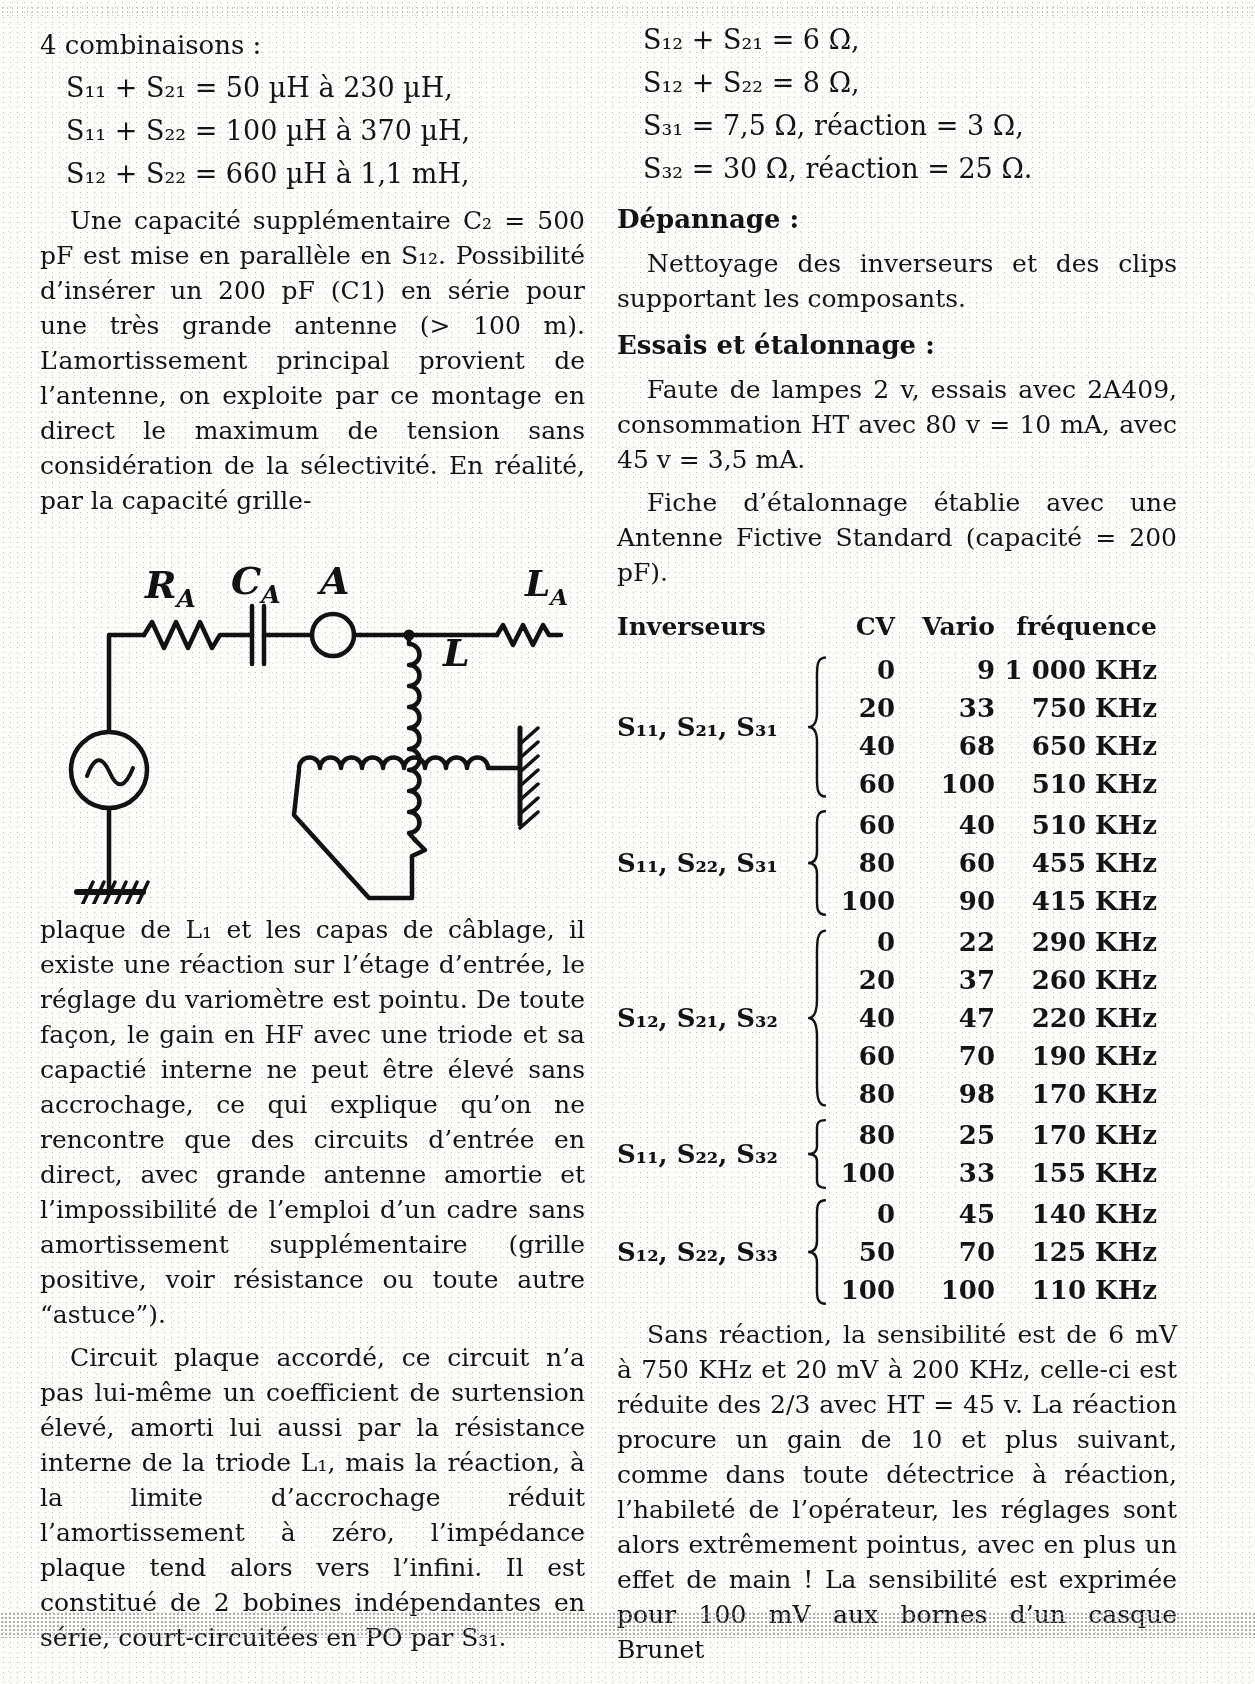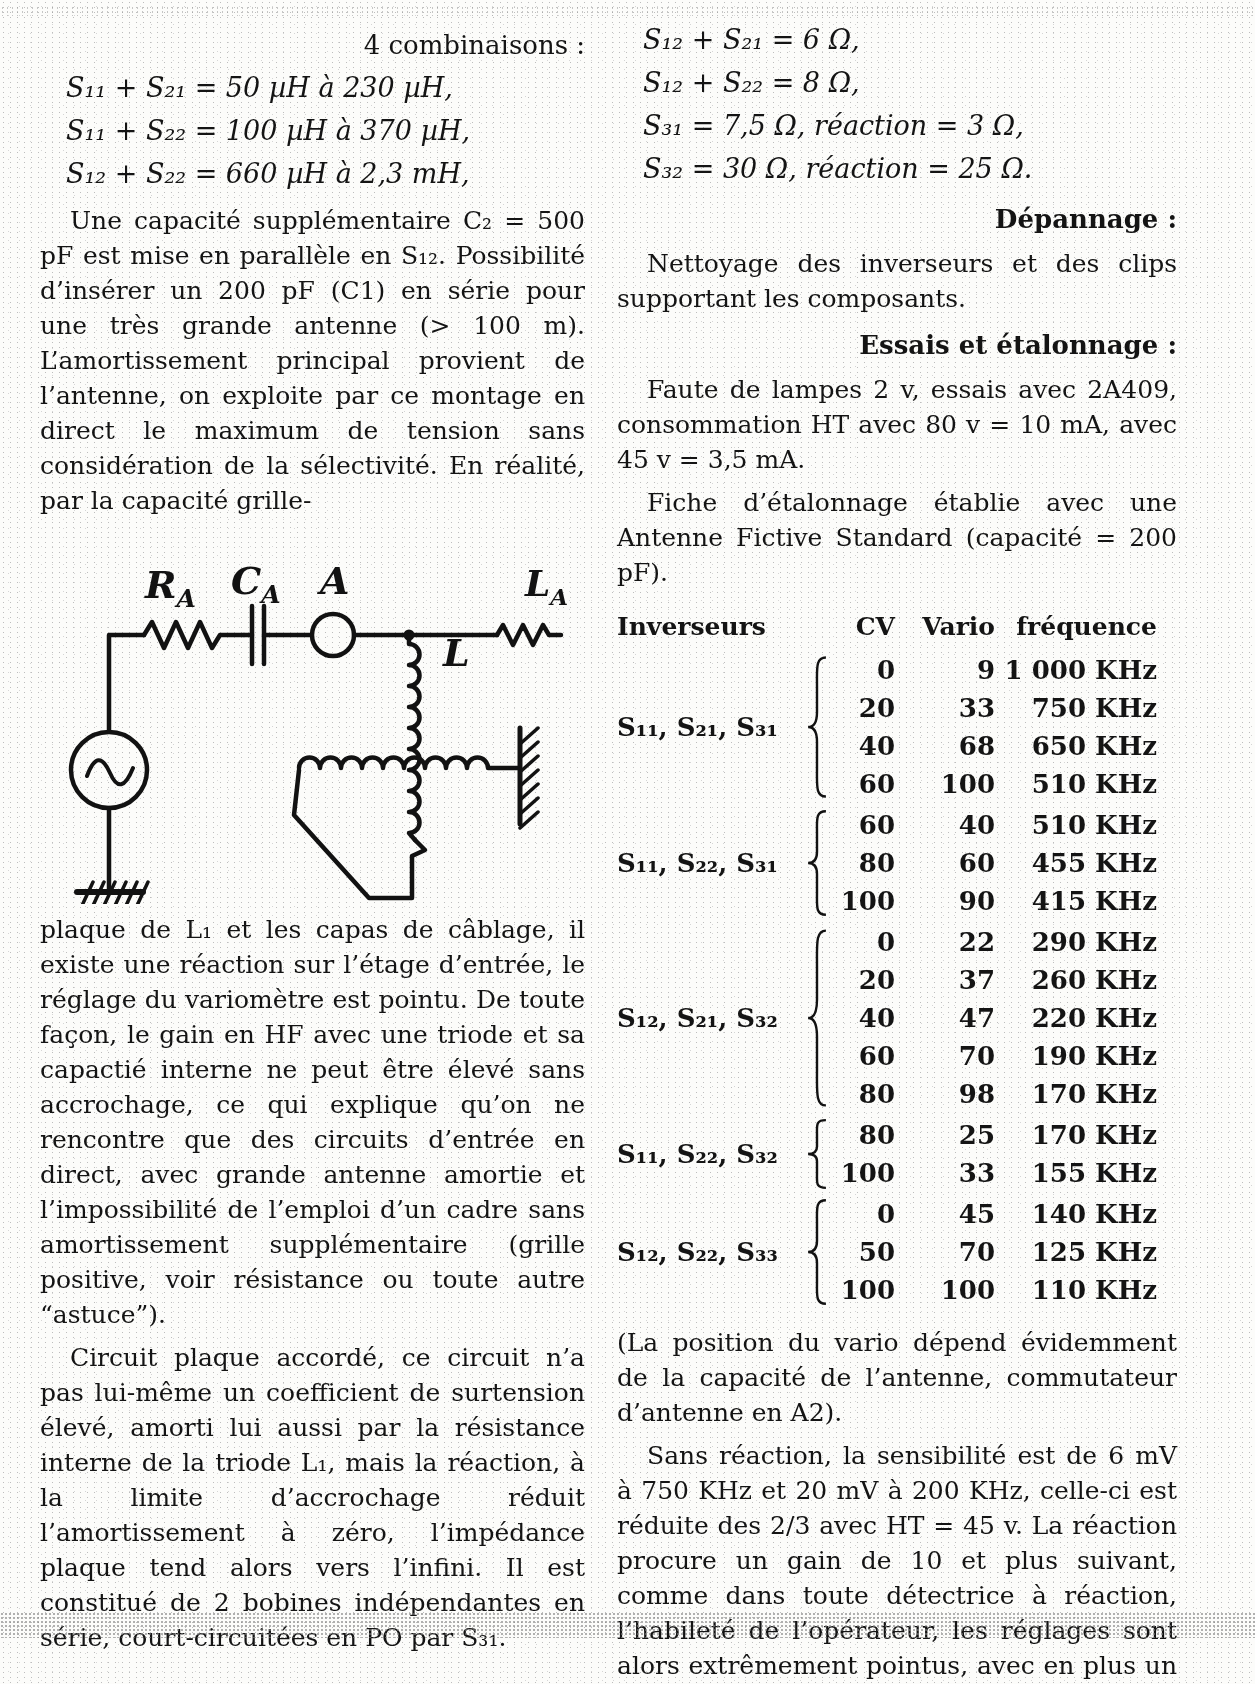--- a/index.html
+++ b/index.html
@@ -26,24 +26,24 @@
     background-image:radial-gradient(#7d7d7d 0.9px, transparent 1.05px);
     background-size:4px 4px; opacity:.6; }
   .cols { position:relative; display:flex; padding:16px 0 0 40px; }
   .col { display:block; }
   .col.left  { width:545px; margin-right:32px; }
   .col.right { width:560px; }
 
   .body { font-size:25px; line-height:35px; text-align:justify; margin-top:8px; }
   .indent { text-indent:30px; }
 
-  .heading { font-size:26px; line-height:38px; margin-top:10px;text-align:right; }
+  .heading { font-size:26px; line-height:38px; margin-top:10px; }
   .heading.bold { font-weight:bold; }
 
-  .eqlist { margin:2px 0 4px 0;font-style:italic; }
+  .eqlist { margin:2px 0 4px 0; }
   .eq { font-size:27px; line-height:43px; padding-left:26px; white-space:nowrap; }
 
   
   .diagram { width:540px; height:372px; margin:14px 0 6px -6px; }
   .diagram svg { width:100%; height:100%; }
   .diagram text { font-family:"DejaVu Serif",serif; font-style:italic; font-weight:bold; fill:#121212; }
 
   
   .caltable { margin-top:14px;font-weight:bold; }
   .thead, .trow { display:grid; grid-template-columns:186px 28px 64px 100px 162px; align-items:center; }
@@ -65,21 +65,21 @@
   <div class="noiseband top"></div>
 
   <div class="cols">
 
     <div class="col left">
       <div class="heading">4 combinaisons :</div>
 
       <div class="eqlist">
         <div class="eq">S₁₁ + S₂₁ =  50 µH à 230 µH,</div>
         <div class="eq">S₁₁ + S₂₂ = 100 µH à 370 µH,</div>
-        <div class="eq">S₁₂ + S₂₂ = 660 µH à 2,3 mH,</div>
+        <div class="eq">S₁₂ + S₂₂ = 660 µH à 1,1 mH,</div>
       </div>
 
       <p class="body indent">Une capacité supplémentaire C₂ = 500 pF est mise en parallèle en S₁₂. Possibilité d’insérer un 200 pF (C1) en série pour une très grande antenne (&gt; 100 m). L’amortissement principal provient de l’antenne, on exploite par ce montage en direct le maximum de tension sans considération de la sélectivité. En réalité, par la capacité grille-</p>
 
       <div class="diagram">
         <svg viewBox="0 0 530 372" fill="none" stroke="#121212" stroke-width="4.5" stroke-linecap="round" stroke-linejoin="round">
 
           <path d="M70,198 L70,103 L105,103"></path>
 
           <path d="M105,103 l8,-13 l12,26 l12,-26 l12,26 l12,-26 l12,26 l8,-13 L205,103"></path>
@@ -280,19 +280,18 @@
               </div>
             <div class="trow">
                 <span>100</span>
                 <span>100</span>
                 <span>110 KHz</span>
               </div>
           </div>
         </div>
       </div>
 
-      <p class="body notepara">(La position du vario dépend évidemment de la capacité de l’antenne, commutateur d’antenne en A2).</p>
       <p class="body indent">Sans réaction, la sensibilité est de 6 mV à 750 KHz et 20 mV à 200 KHz, celle-ci est réduite des 2/3 avec HT = 45 v. La réaction procure un gain de 10 et plus suivant, comme dans toute détectrice à réaction, l’habileté de l’opérateur, les réglages sont alors extrêmement pointus, avec en plus un effet de main ! La sensibilité est exprimée pour 100 mV aux bornes d’un casque Brunet</p>
     </div>
   </div>
 
   <div class="noiseband bottom"></div>
 </div>
 
 </body></html>

